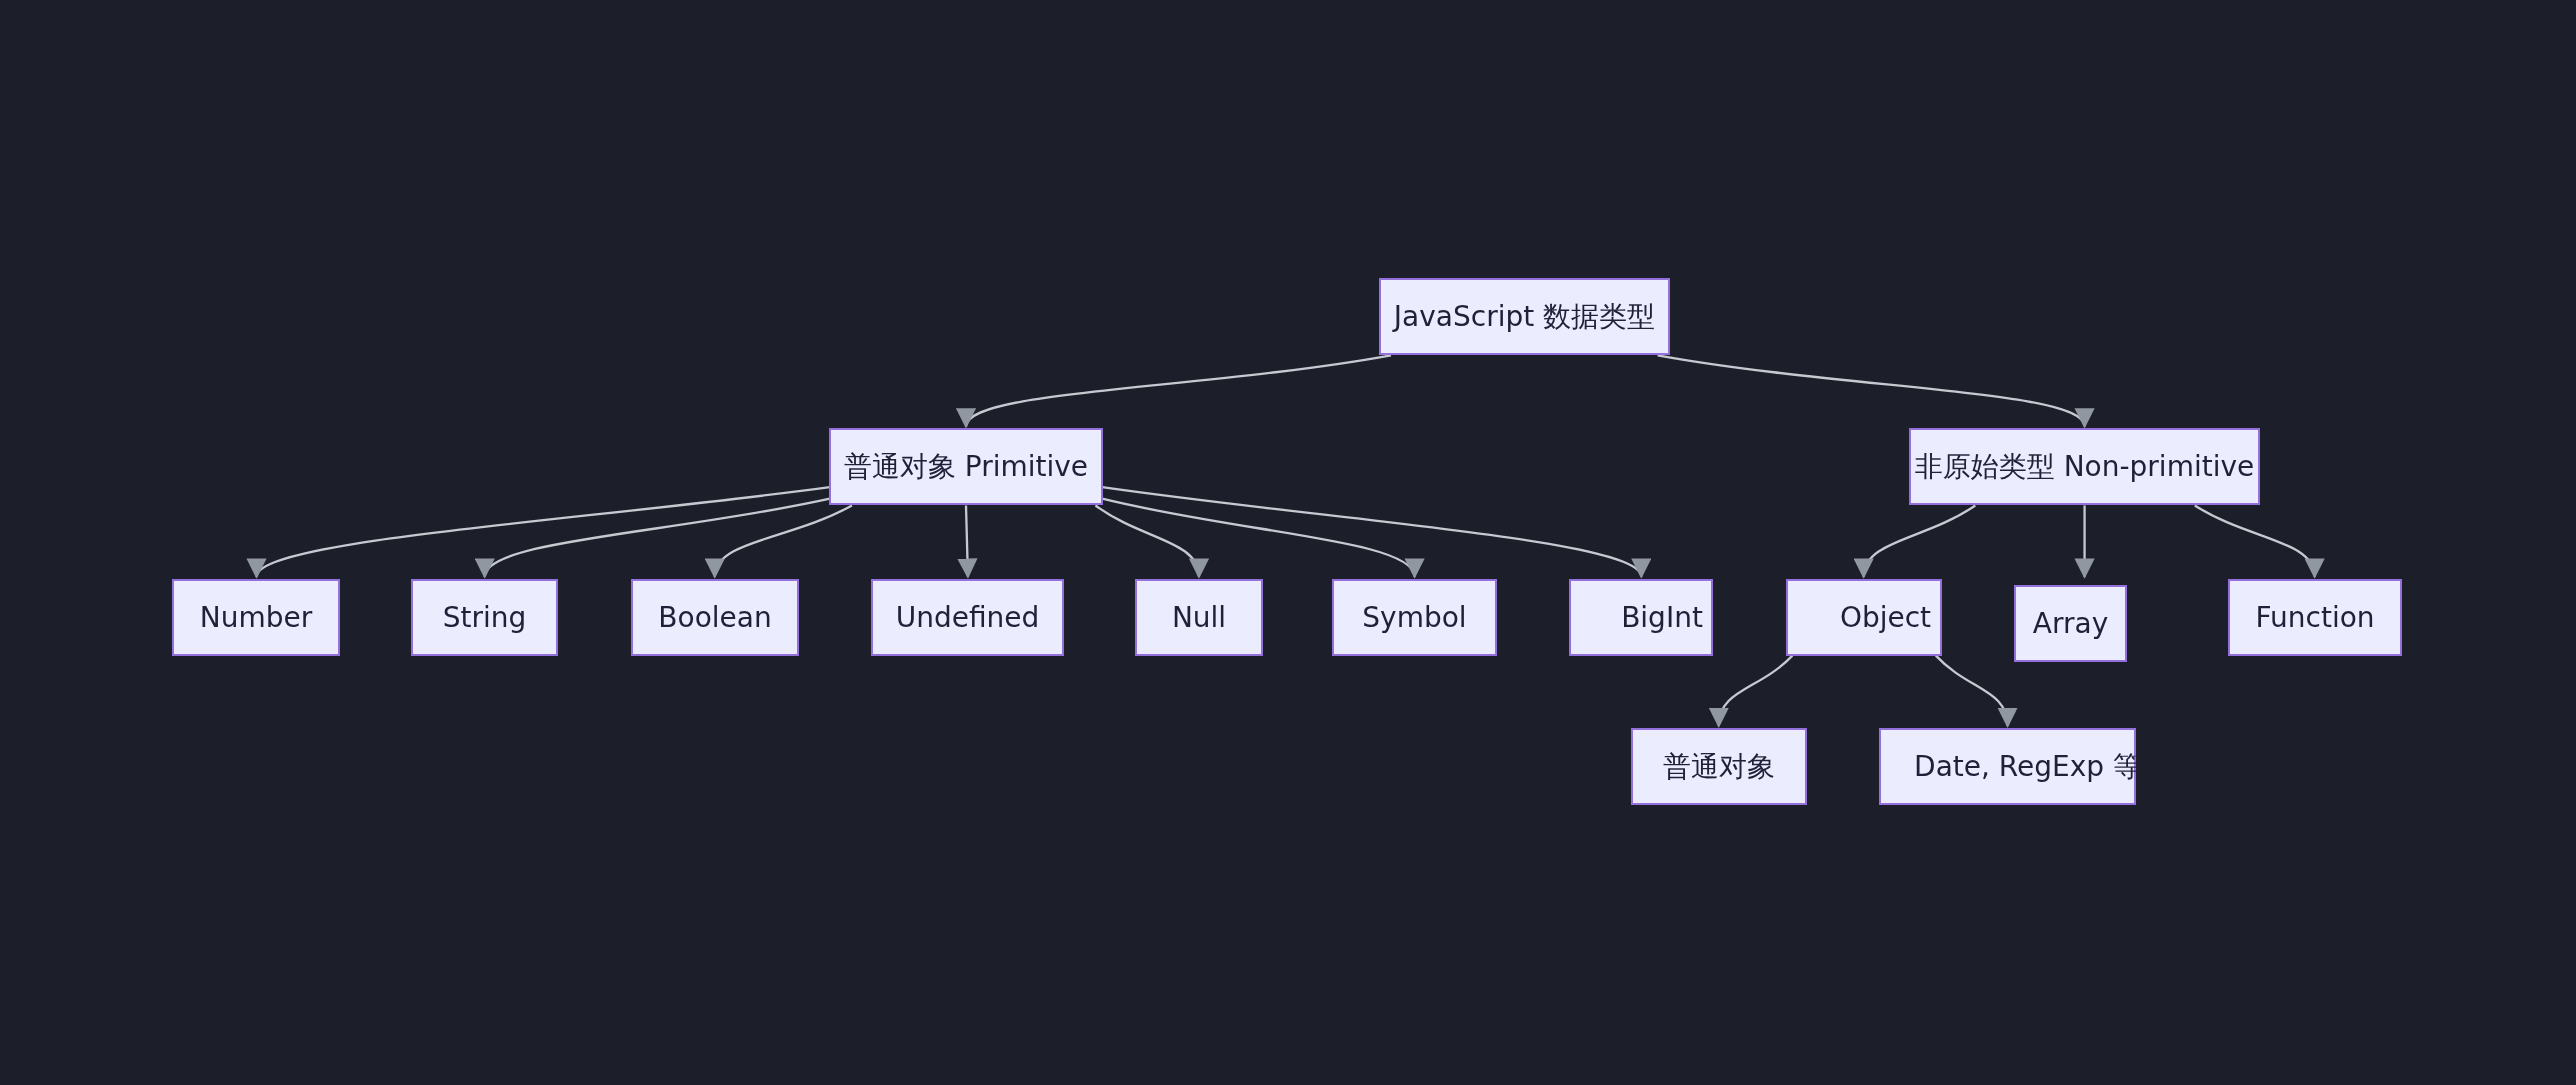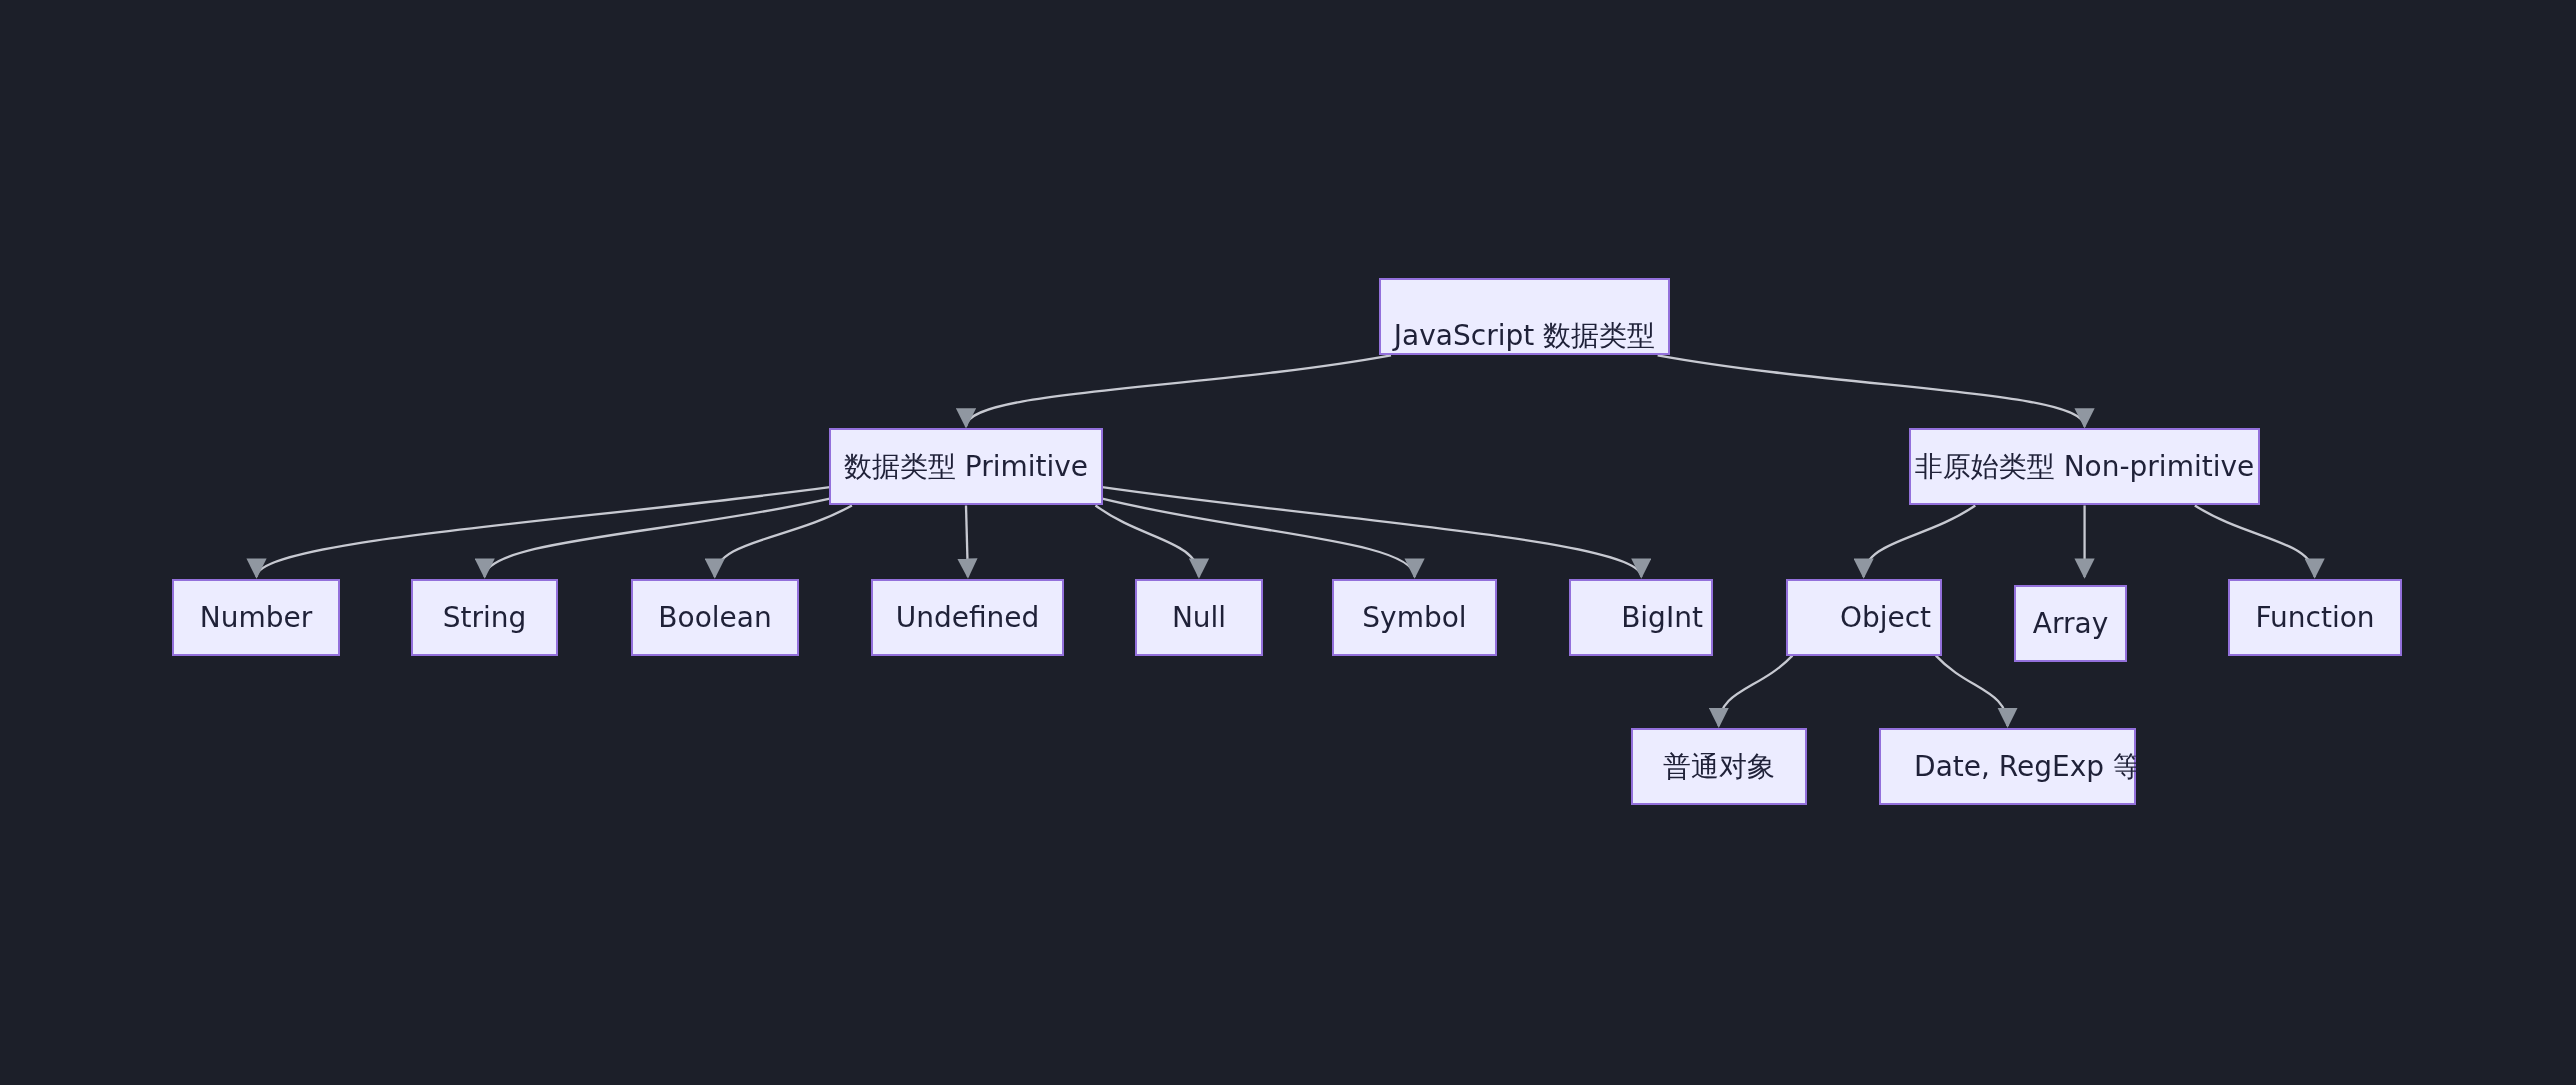--- a/index.html
+++ b/index.html
@@ -67,25 +67,25 @@
         <path class="edge" d="M 1145 518 C 1291.0 554, 1469.5 561, 1469.5 599" marker-end="url(#arrowhead)"></path>
         <path class="edge" d="M 1145 506 C 1397.0 542, 1705 561, 1705 599" marker-end="url(#arrowhead)"></path>
         <path class="edge" d="M 2052 525 C 1999.8 561, 1936 561, 1936 599" marker-end="url(#arrowhead)"></path>
         <path class="edge" d="M 2165.5 525 L 2165.5 599" marker-end="url(#arrowhead)"></path>
         <path class="edge" d="M 2280 525 C 2336.0 561, 2404.5 561, 2404.5 599" marker-end="url(#arrowhead)"></path>
         <path class="edge" d="M 1862 681 C 1827.6 717, 1785.5 716, 1785.5 754" marker-end="url(#arrowhead)"></path>
         <path class="edge" d="M 2011 681 C 2044.5 717, 2085.5 716, 2085.5 754" marker-end="url(#arrowhead)"></path>
       </g>
   </svg>
   <div id="nodes">
-      <div class="node" style="left: 1379px; top: 278px; width: 291px; height: 77px; align-items: flex-end;">
+      <div class="node" style="left: 1379px; top: 278px; width: 291px; height: 77px;">
         <span class="node-label">JavaScript 数据类型</span>
       </div>
       <div class="node" style="left: 829px; top: 428px; width: 274px; height: 77px;">
-        <span class="node-label">数据类型 Primitive</span>
+        <span class="node-label">普通对象 Primitive</span>
       </div>
       <div class="node" style="left: 1909px; top: 428px; width: 351px; height: 77px;">
         <span class="node-label">非原始类型 Non-primitive</span>
       </div>
       <div class="node" style="left: 172px; top: 579px; width: 168px; height: 77px;">
         <span class="node-label">Number</span>
       </div>
       <div class="node" style="left: 411px; top: 579px; width: 147px; height: 77px;">
         <span class="node-label">String</span>
       </div>

